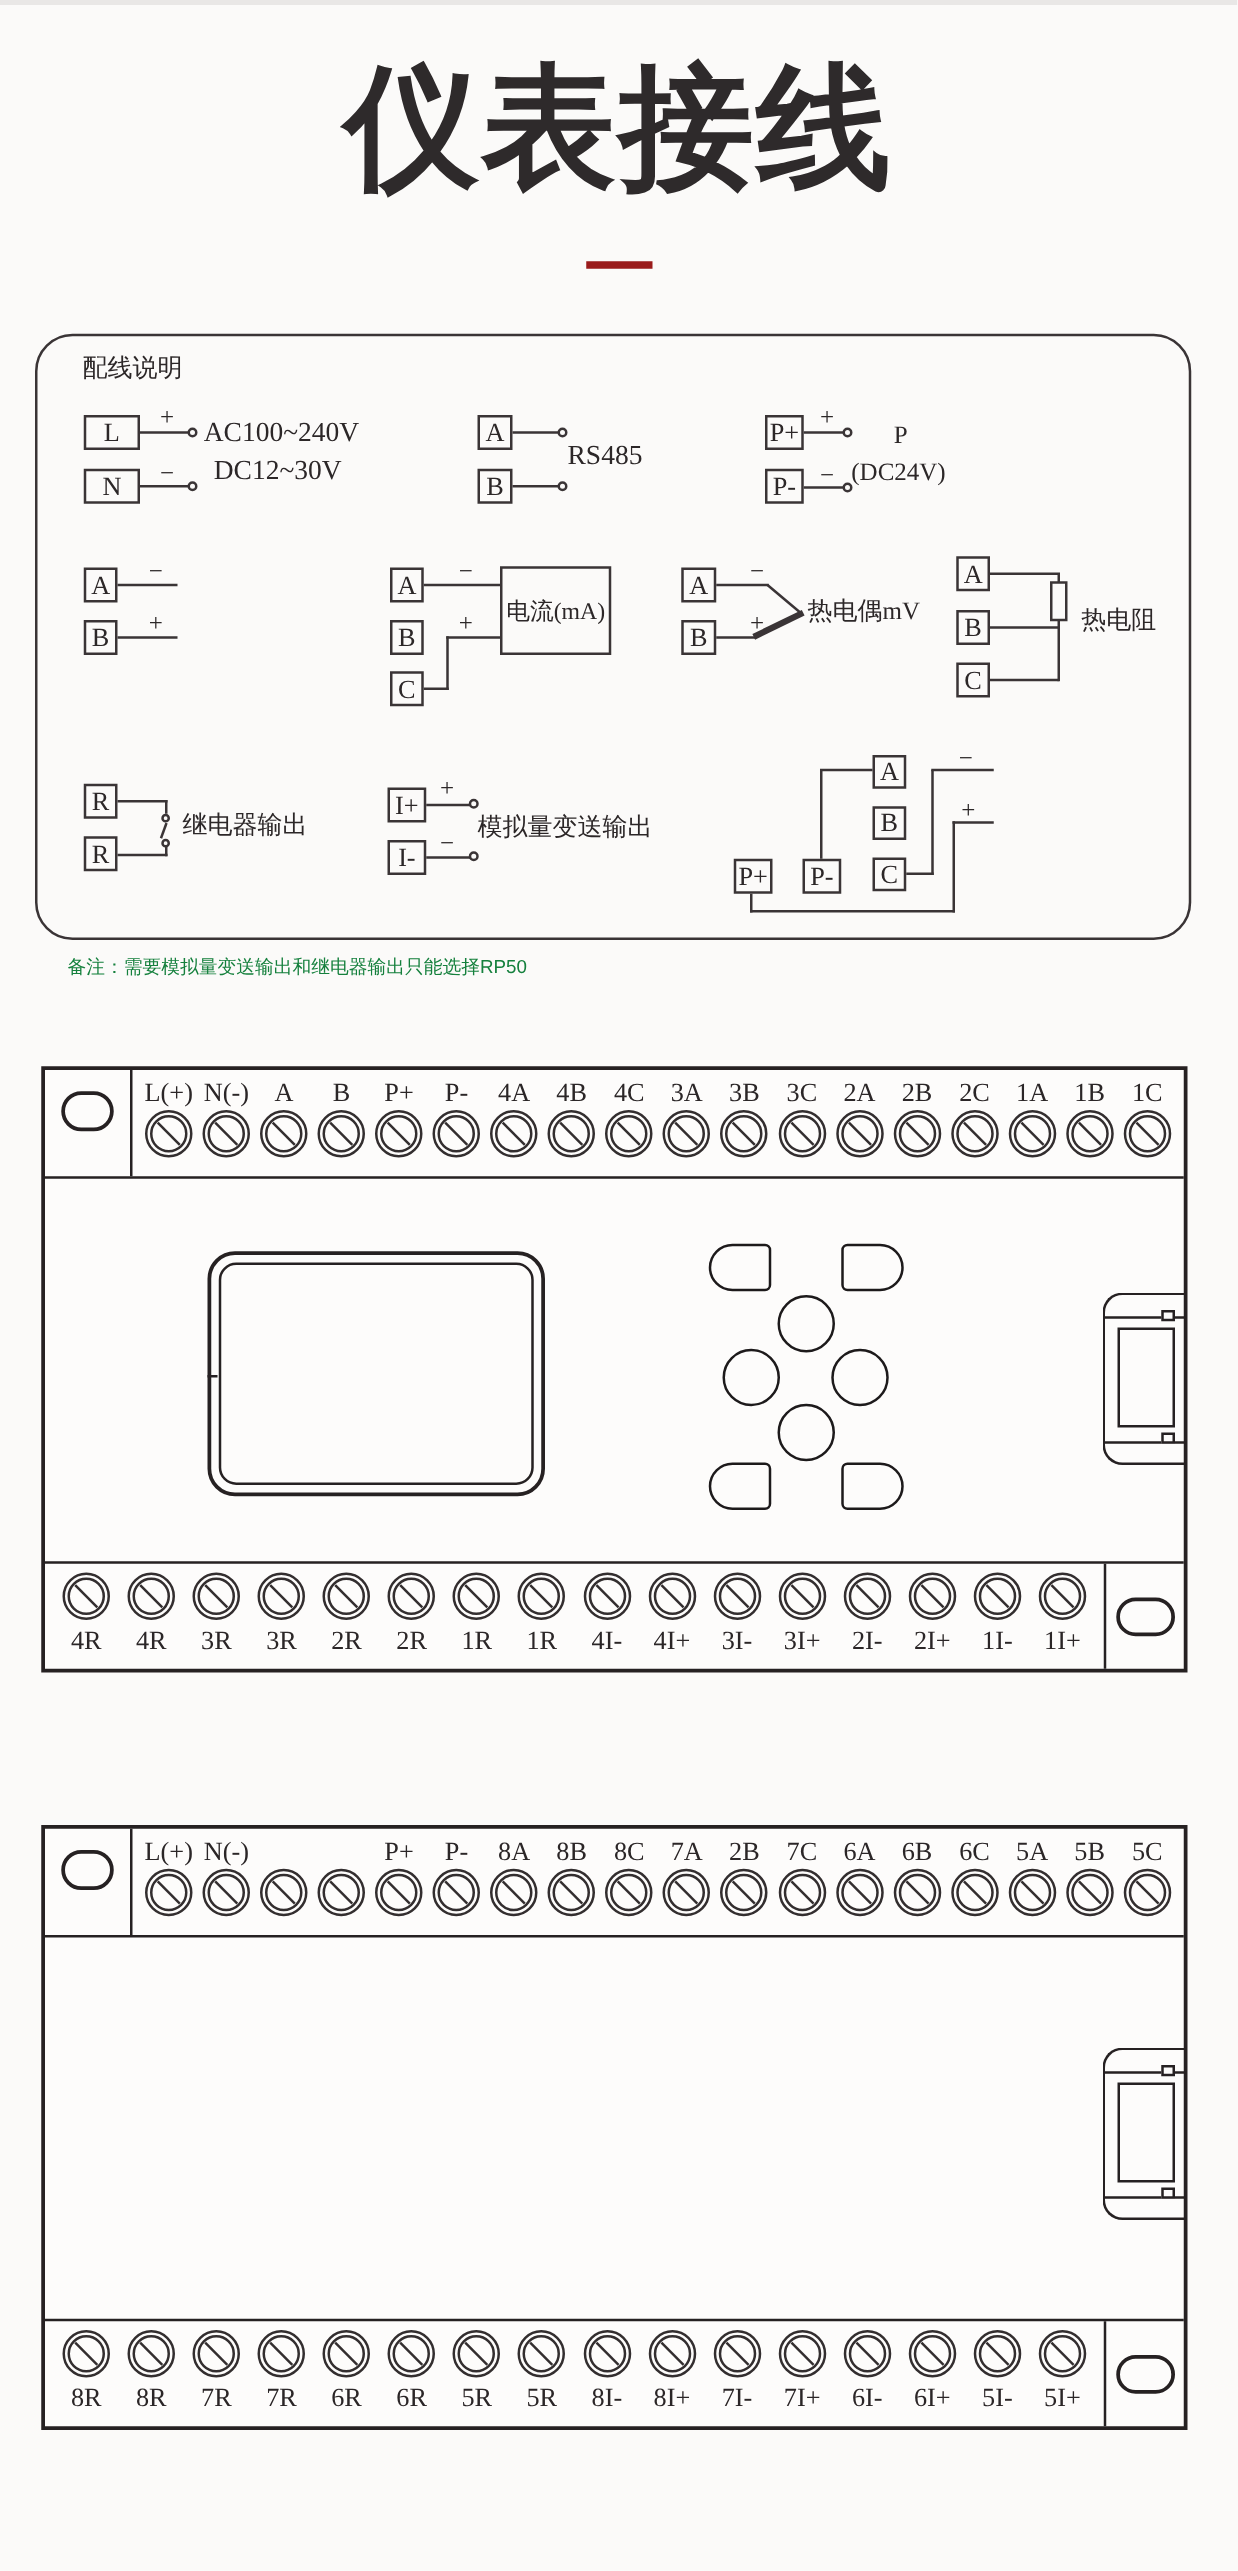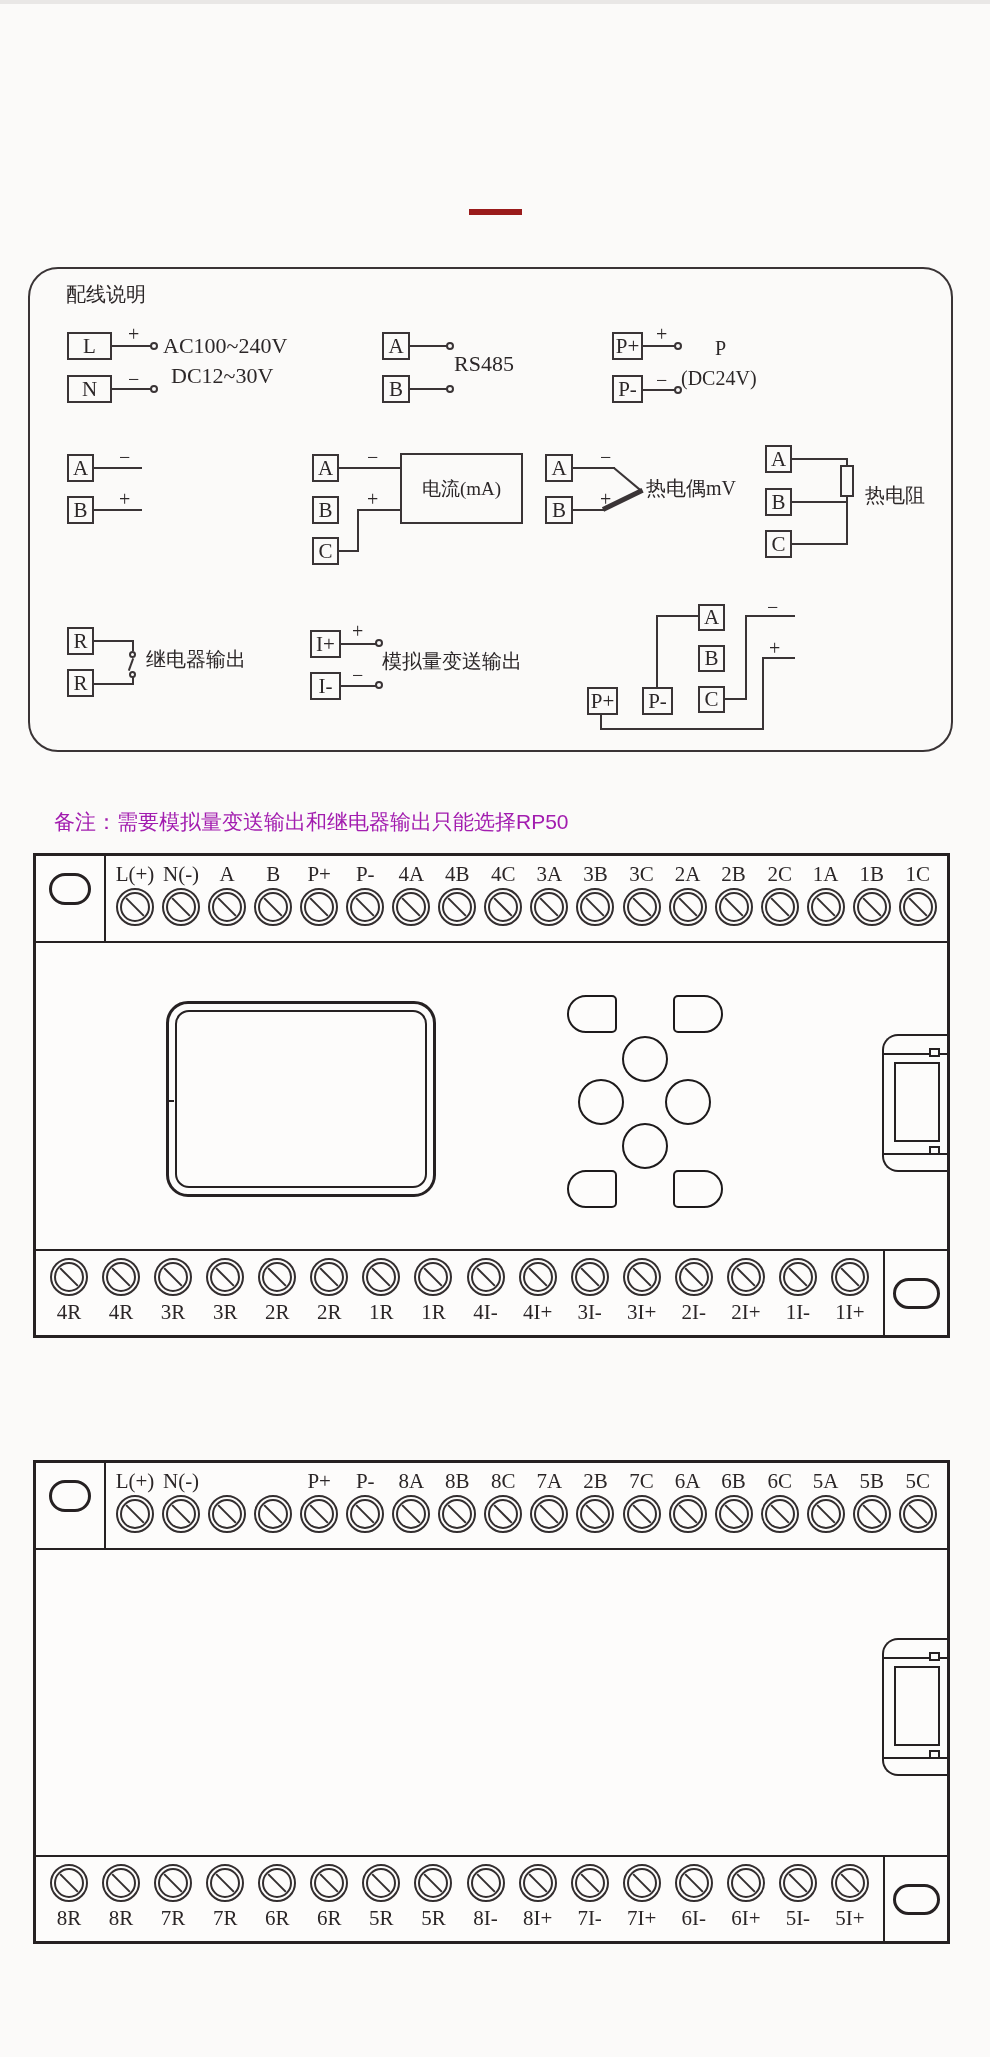--- a/index.html
+++ b/index.html
@@ -3,21 +3,21 @@
 <meta charset="utf-8">
 <style>
   *{margin:0;padding:0;box-sizing:border-box}
   html,body{background:#fbfaf9}
   .page{position:relative;width:990px;height:2057px;background:#fbfaf9;overflow:hidden;
         font-family:"Liberation Sans",sans-serif;color:#2c2728}
   .topband{position:absolute;left:0;top:0;width:990px;height:4px;background:#e9e7e6}
   .title{position:absolute;left:0;top:48px;width:990px;text-align:center;
          font-size:108px;font-weight:900;letter-spacing:2px;color:#2e2a2b;line-height:1.0}
   .red-dash{position:absolute;left:469px;top:209px;width:53px;height:6px;background:#9a1b1b}
-  .note{position:absolute;left:54px;top:808px;font-size:21px;font-weight:500;color:#a21caf}
+  .note{position:absolute;left:54px;top:764px;font-size:15px;font-weight:500;color:#15803d}
 
   
   .wbox{position:absolute;left:28px;top:267px;width:925px;height:485px;
         border:2px solid #3a3436;border-radius:30px}
   .whead{position:absolute;left:36px;top:12px;font-size:20px;font-family:"Liberation Serif",serif;color:#2c2728}
   .tbox{position:absolute;border:2px solid #3a3436;display:flex;align-items:center;justify-content:center;
         font-family:"Liberation Serif",serif;font-size:21px;color:#2c2728;background:transparent}
   .bigbox{position:absolute;border:2px solid #3a3436;display:flex;align-items:center;justify-content:center;
         font-family:"Liberation Serif",serif;font-size:19px;color:#2c2728;white-space:nowrap}
   .wire{position:absolute;background:#3a3436}
@@ -75,20 +75,21 @@
   .led{width:19px;height:19px;border:2.5px solid #1d1a1b;border-radius:50%;margin:0 auto}
   .ledlbl{margin-top:9px;font-weight:700;font-size:21px;letter-spacing:1px;color:#262122}
 
   .unit-label{position:absolute;left:0;width:990px;text-align:center;font-size:29px;font-weight:700;color:#262122}
 </style>
 </head>
 <body>
 
 <div class="page">
   <div class="topband"></div>
+  <div class="title">仪表接线</div>
   <div class="red-dash"></div>
 
   <div class="wbox">
     <div class="whead">配线说明</div>
 
     <div class="tbox" style="left:37px;top:63px;width:45px;height:28px">L</div>
     <div class="tbox" style="left:37px;top:106px;width:45px;height:28px">N</div>
     <div class="wire wh" style="left:82px;top:76px;width:42px"></div>
     <div class="wire wh" style="left:82px;top:119px;width:42px"></div>
     <div class="endc" style="left:120px;top:73px"></div>
@@ -120,21 +121,21 @@
     <div class="tbox" style="left:37px;top:185px;width:27px;height:28px">A</div>
     <div class="tbox" style="left:37px;top:227px;width:27px;height:28px">B</div>
     <div class="wire wh" style="left:64px;top:198px;width:48px"></div>
     <div class="wire wh" style="left:64px;top:240px;width:48px"></div>
     <div class="sign" style="left:89px;top:178px">−</div>
     <div class="sign" style="left:89px;top:220px">+</div>
 
     <div class="tbox" style="left:282px;top:185px;width:27px;height:28px">A</div>
     <div class="tbox" style="left:282px;top:227px;width:27px;height:28px">B</div>
     <div class="tbox" style="left:282px;top:268px;width:27px;height:28px">C</div>
-    <div class="bigbox" style="left:370px;top:184px;width:123px;height:71px">电流(mA)</div>
+    <div class="bigbox" style="left:370px;top:184px;width:89px;height:71px">电流(mA)</div>
     <div class="wire wh" style="left:309px;top:198px;width:61px"></div>
     <div class="wire wh" style="left:309px;top:281px;width:20px"></div>
     <div class="wire wv" style="left:327px;top:240px;height:43px"></div>
     <div class="wire wh" style="left:327px;top:240px;width:43px"></div>
     <div class="sign" style="left:337px;top:178px">−</div>
     <div class="sign" style="left:337px;top:220px">+</div>
 
     <div class="tbox" style="left:515px;top:185px;width:28px;height:28px">A</div>
     <div class="tbox" style="left:515px;top:227px;width:28px;height:28px">B</div>
     <div class="wire wh" style="left:543px;top:198px;width:42px"></div>

